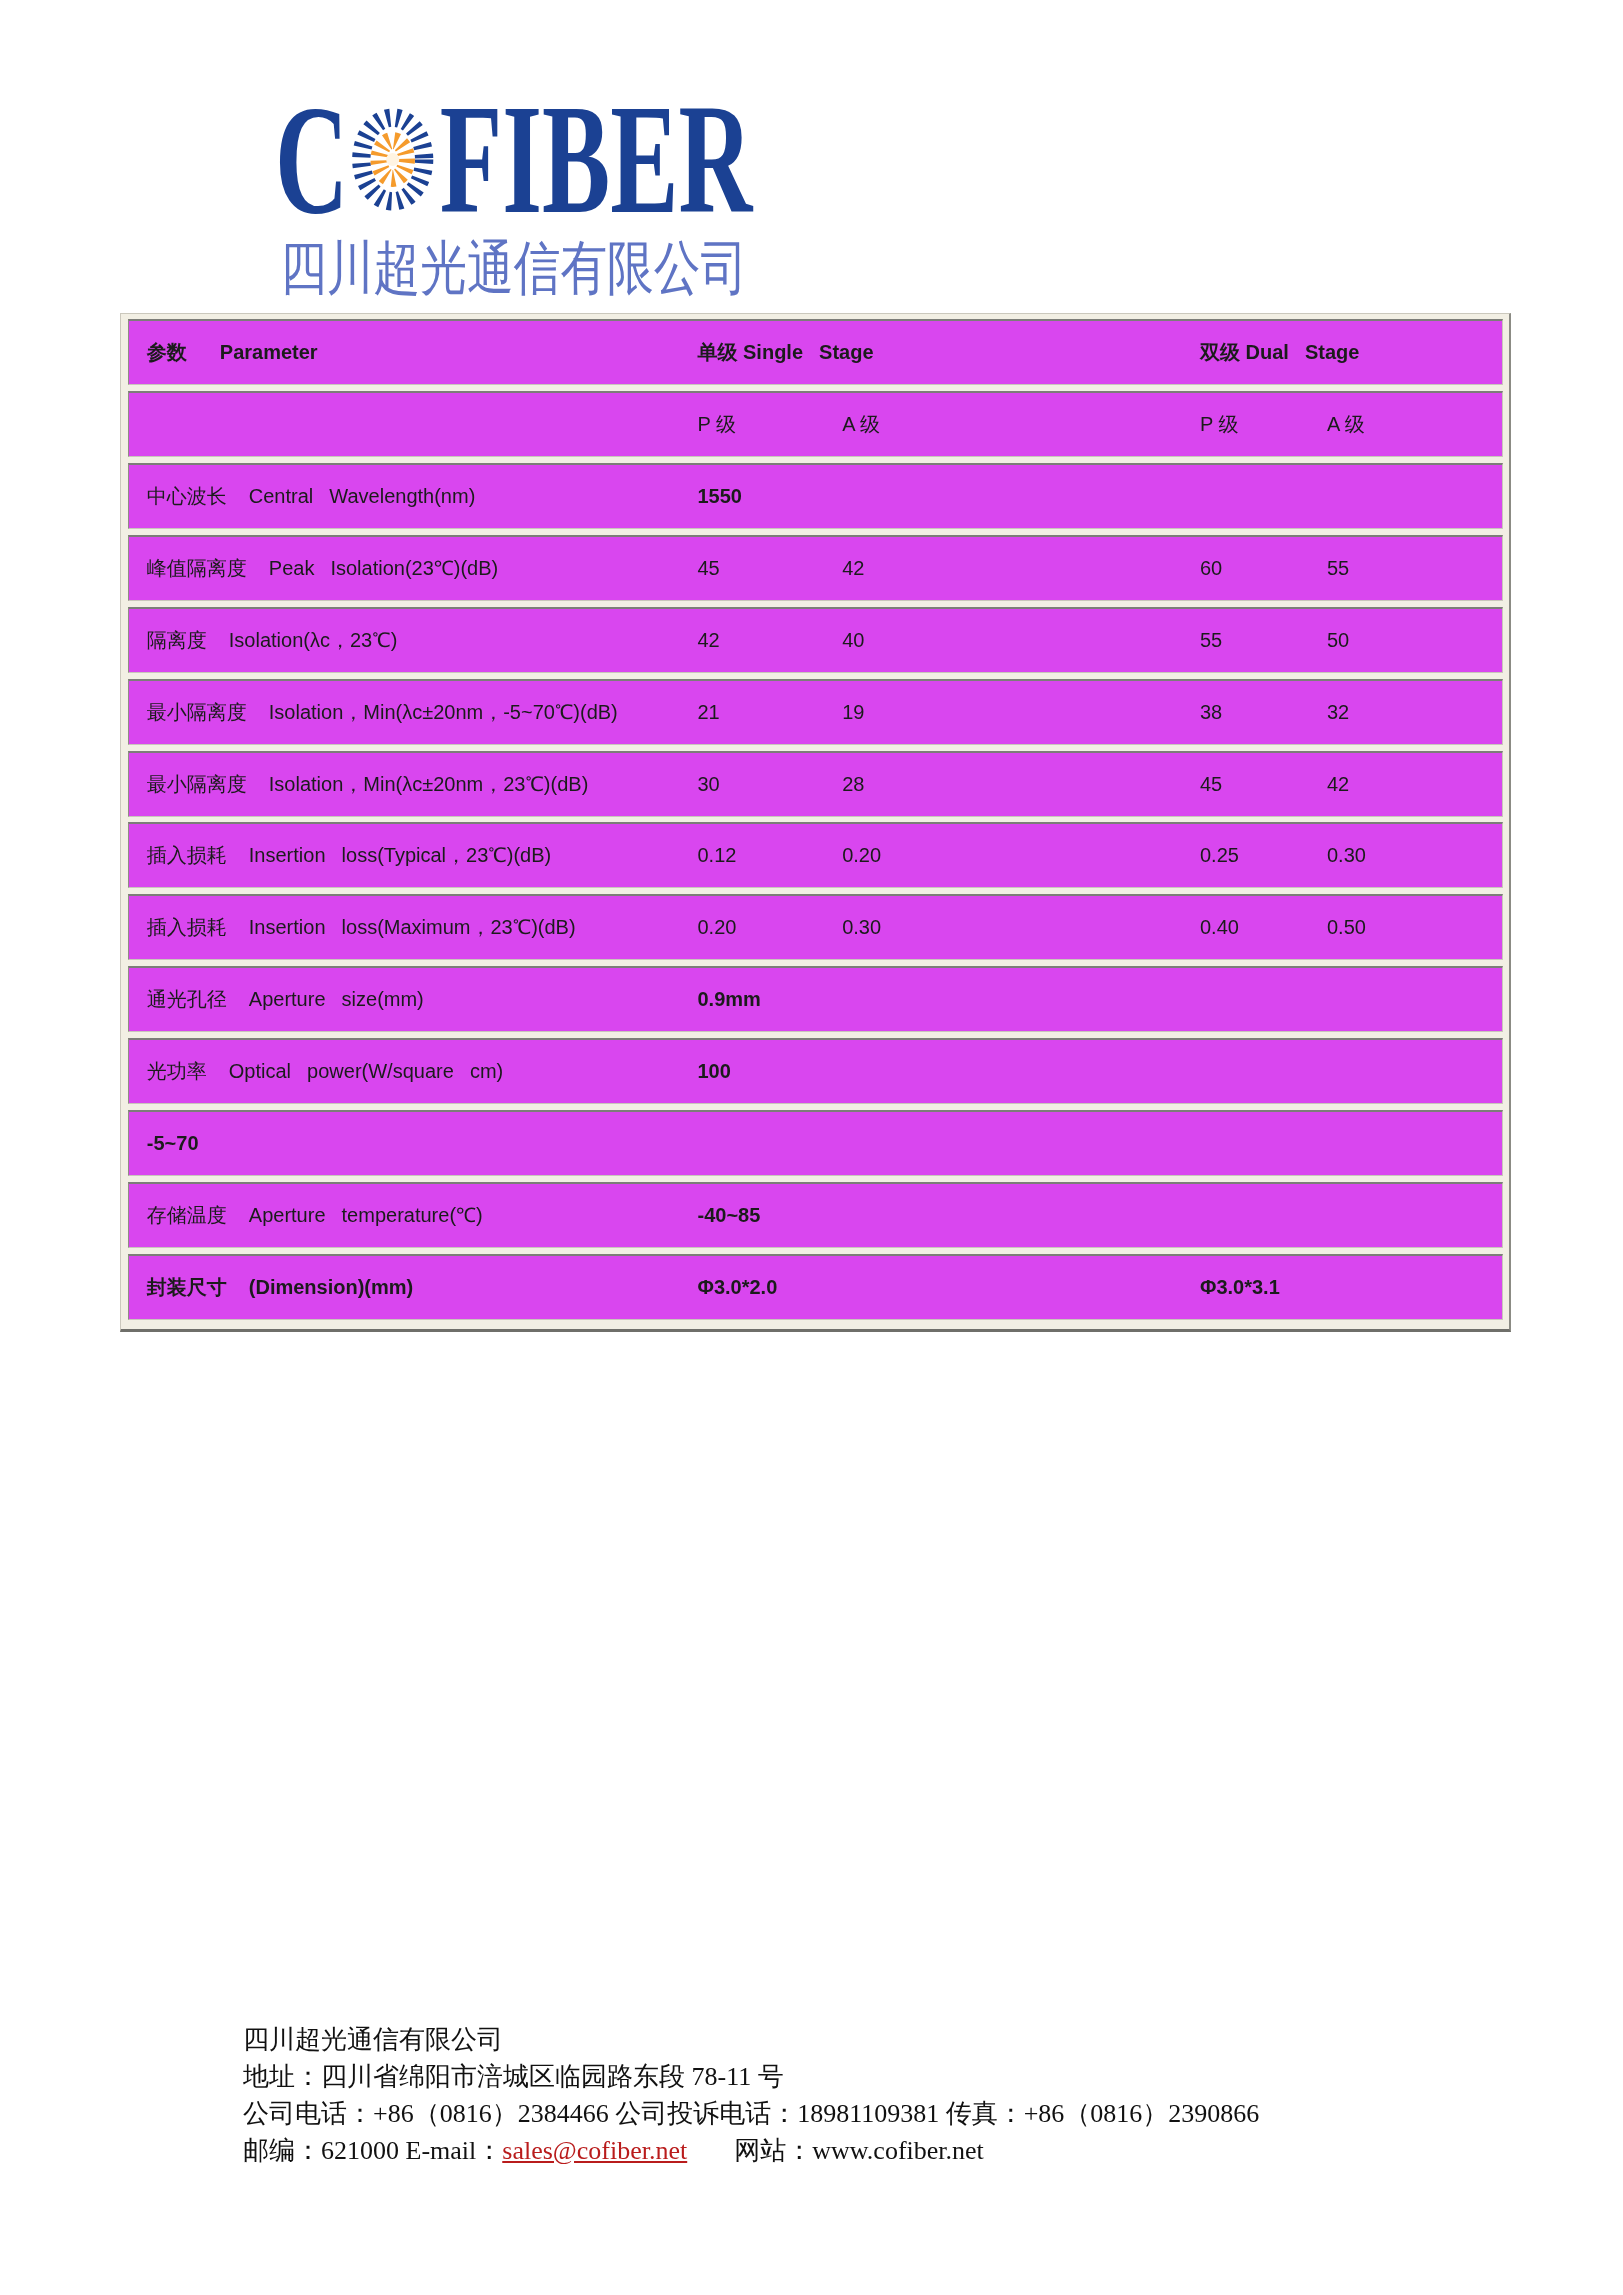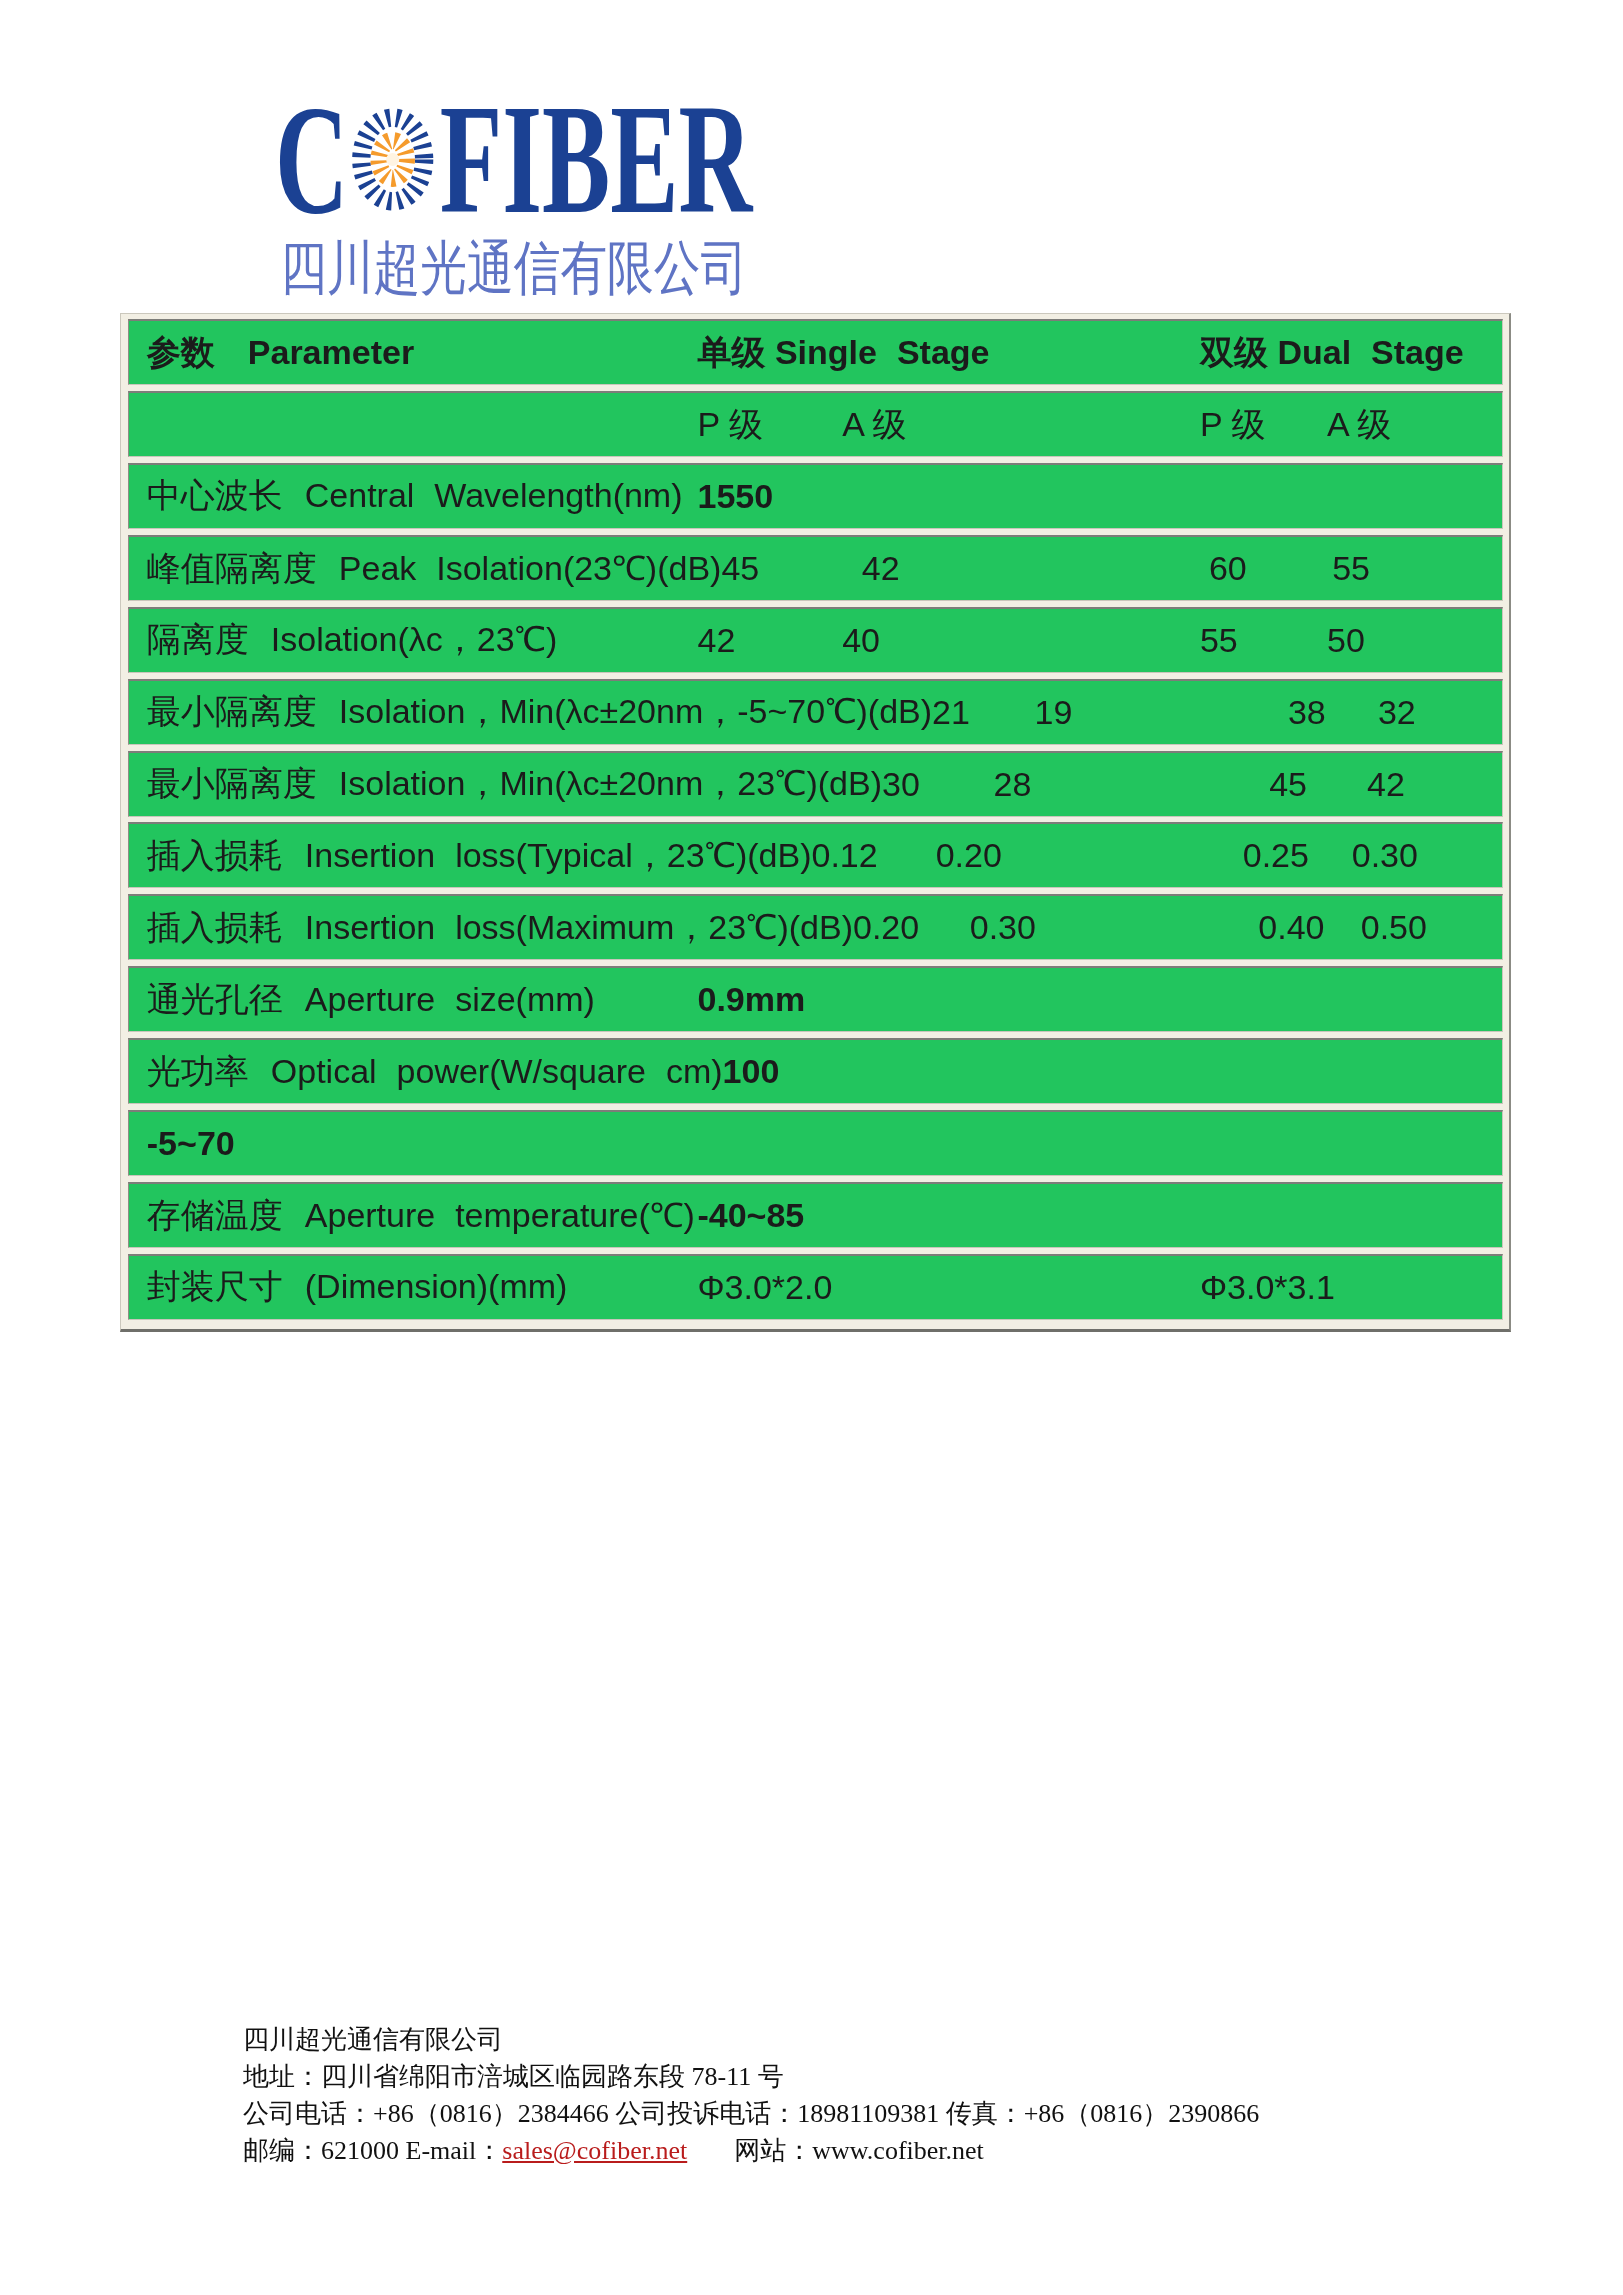--- a/index.html
+++ b/index.html
@@ -28,29 +28,29 @@
     border-left: 1.3px solid #cbc8bd;
     border-right: 2px solid #8b8b84;
     border-bottom: 3.9px solid #6f6f6a;
     padding: 5.2px 6.5px;
   }
   .trow {
     display: flex;
     align-items: center;
     min-height: 66px;
     box-sizing: border-box;
-    background: #22c55e;
+    background: #d946ef;
     border: 0.7px solid #c9c6bb;
     border-top: 2px solid #7d7d79;
     border-left: 1.3px solid #8f8d85;
     margin-bottom: 5.9px;
     padding-left: 18.3px;
-    font-size: 34px;
-  }
-  .spec-table-body .trow:last-child { margin-bottom: 4px; }
+    font-size: 20px;
+  }
+  .spec-table-body .trow:last-child { margin-bottom: 4px; font-weight: bold; }
   .lbl {
     flex: 0 0 calc(42% - 18.3px);
     display: flex;
     align-items: baseline;
     gap: 22px;
     white-space: nowrap;
     overflow: visible;
   }
   .thead .lbl { gap: 33px; }
   .en { word-spacing: 10.5px; }

